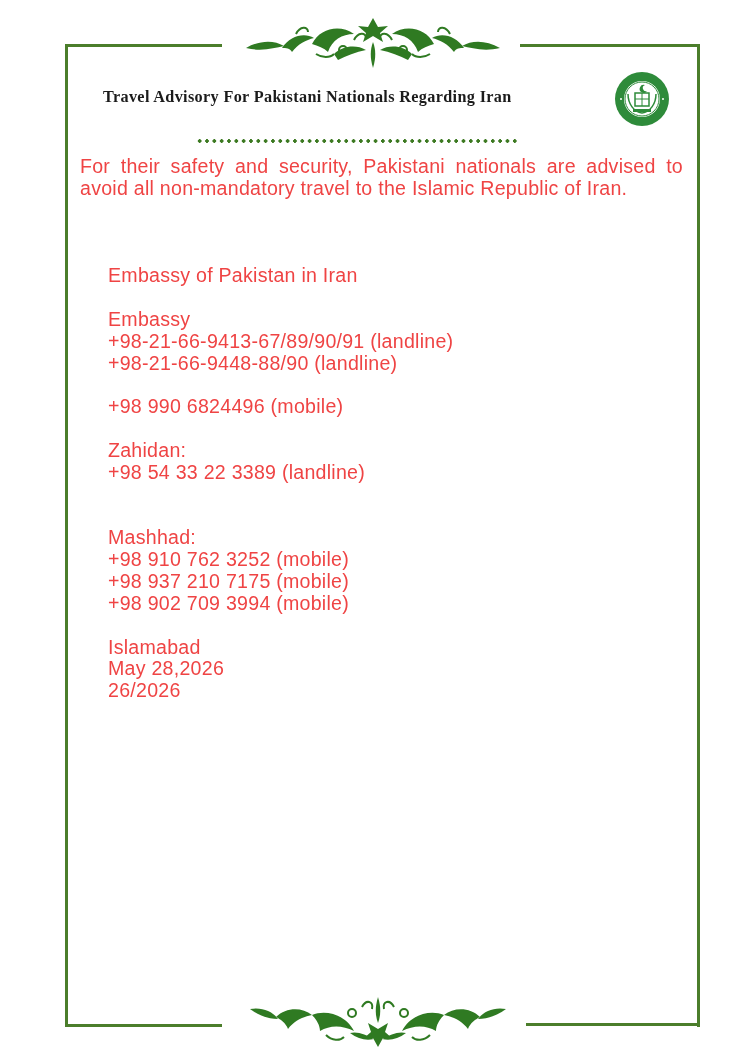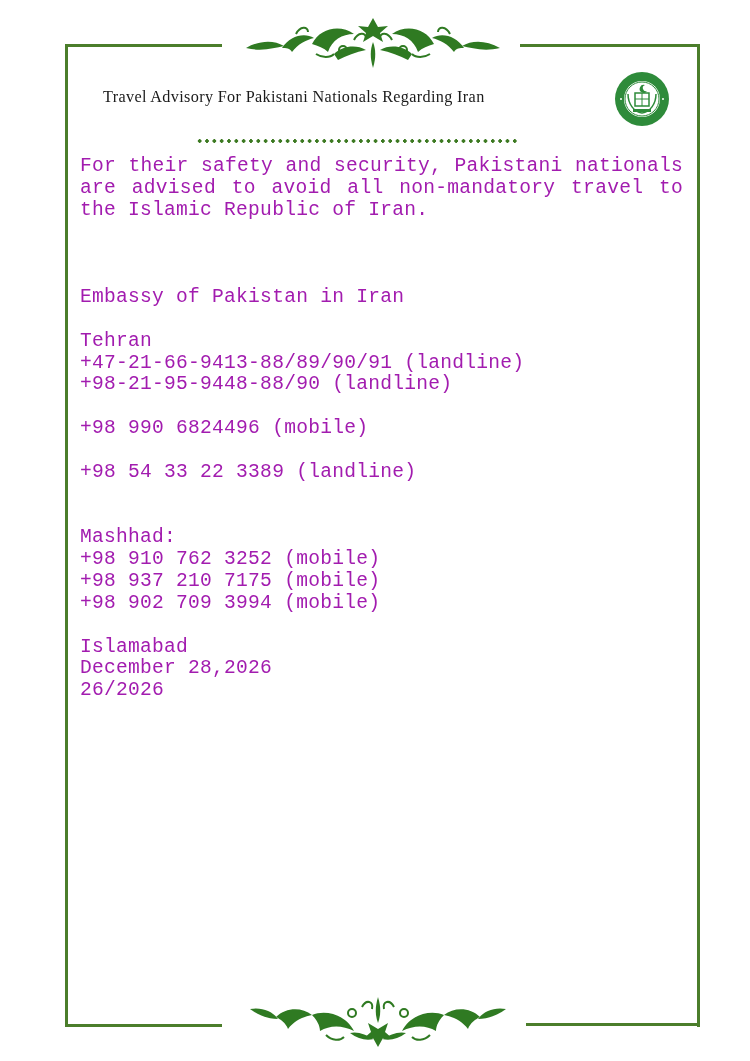--- a/index.html
+++ b/index.html
@@ -7,38 +7,38 @@
     width: 750px; height: 1061px; position: relative; overflow: hidden;
     background: #ffffff;
     font-family: "DejaVu Serif", "Liberation Serif", serif;
     color: #1a1a1a;
   }
   .frame-line { position: absolute; background: #4b7e2b; }
   .ornament { position: absolute; }
   .title {
     position: absolute; left: 103px; top: 88px; width: 505px;
     font-family: "Liberation Serif", "DejaVu Serif", serif;
-    font-weight: normal; font-size: 16.2px; letter-spacing: 0.35px;
+    font-weight: bold; font-size: 16.2px; letter-spacing: 0.35px;
     white-space: nowrap; color: #1b1b1b;
   }
   .seal { position: absolute; left: 614px; top: 68px; width: 56px; height: 62px; }
   .dots {
     position: absolute; left: 196px; top: 139px; width: 323px; height: 4px;
     background-image: radial-gradient(circle, #3d7a22 0 1.6px, transparent 1.8px);
     background-size: 7.33px 4px; background-repeat: repeat-x;
   }
   .body-text {
     position: absolute; left: 80px; top: 156px; width: 603px;
-    font-family: Liberation Mono, monospace;
+    font-family: Liberation Sans, sans-serif;
     font-size: 19.6px; line-height: 21.85px; letter-spacing: 0.25px;
-    color: #a21caf;
+    color: #ef4444;
   }
   .para { text-align: justify; text-align-last: left; margin: 0; }
   .blank { height: 21.85px; }
-  .line { white-space: nowrap; }
+  .line { white-space: nowrap; margin-left: 28px; }
 </style>
 </head>
 <body>
 
 <div class="frame-line" style="left:65px; top:44px; width:157px; height:3px;"></div>
 <div class="frame-line" style="left:520px; top:44px; width:180px; height:3px;"></div>
 <div class="frame-line" style="left:65px; top:44px; width:3px; height:983px;"></div>
 <div class="frame-line" style="left:697px; top:44px; width:3px; height:983px;"></div>
 <div class="frame-line" style="left:65px; top:1024px; width:157px; height:3px;"></div>
 <div class="frame-line" style="left:526px; top:1023px; width:174px; height:3px;"></div>
@@ -86,36 +86,37 @@
 
 <div class="dots"></div>
 
 <div class="body-text">
   <p class="para">For their safety and security, Pakistani nationals are advised to avoid all non-mandatory travel to the Islamic Republic of Iran.</p>
   <div class="blank"></div>
   <div class="blank"></div>
   <div class="blank"></div>
   <div class="line">Embassy of Pakistan in Iran</div>
   <div class="blank"></div>
-  <div class="line">Tehran</div>
-  <div class="line">+47-21-66-9413-88/89/90/91 (landline)</div>
-  <div class="line">+98-21-95-9448-88/90 (landline)</div>
+  <div class="line">Embassy</div>
+  <div class="line">+98-21-66-9413-67/89/90/91 (landline)</div>
+  <div class="line">+98-21-66-9448-88/90 (landline)</div>
   <div class="blank"></div>
   <div class="line">+98 990 6824496 (mobile)</div>
   <div class="blank"></div>
+  <div class="line">Zahidan:</div>
   <div class="line">+98 54 33 22 3389 (landline)</div>
   <div class="blank"></div>
   <div class="blank"></div>
   <div class="line">Mashhad:</div>
   <div class="line">+98 910 762 3252 (mobile)</div>
   <div class="line">+98 937 210 7175 (mobile)</div>
   <div class="line">+98 902 709 3994 (mobile)</div>
   <div class="blank"></div>
   <div class="line">Islamabad</div>
-  <div class="line">December 28,2026</div>
+  <div class="line">May 28,2026</div>
   <div class="line">26/2026</div>
 </div>
 
 <svg class="ornament" style="left:250px; top:995px;" width="256" height="52" viewBox="0 0 256 52">
   <g fill="#2f7a22">
     <path d="M128 52 L123 43 L113 44 L121 37 L118 28 L128 34 L138 28 L135 37 L143 44 L133 43 Z"></path>
     <path d="M128 28 C125 20 125 12 128 2 C131 12 131 20 128 28 Z"></path>
     <path d="M0 14 C12 12 22 16 28 24 C18 24 8 20 0 14 Z"></path>
     <path d="M256 14 C244 12 234 16 228 24 C238 24 248 20 256 14 Z"></path>
     <path d="M26 22 C36 12 52 12 62 20 C52 22 44 26 38 34 C36 28 30 24 26 22 Z"></path>

